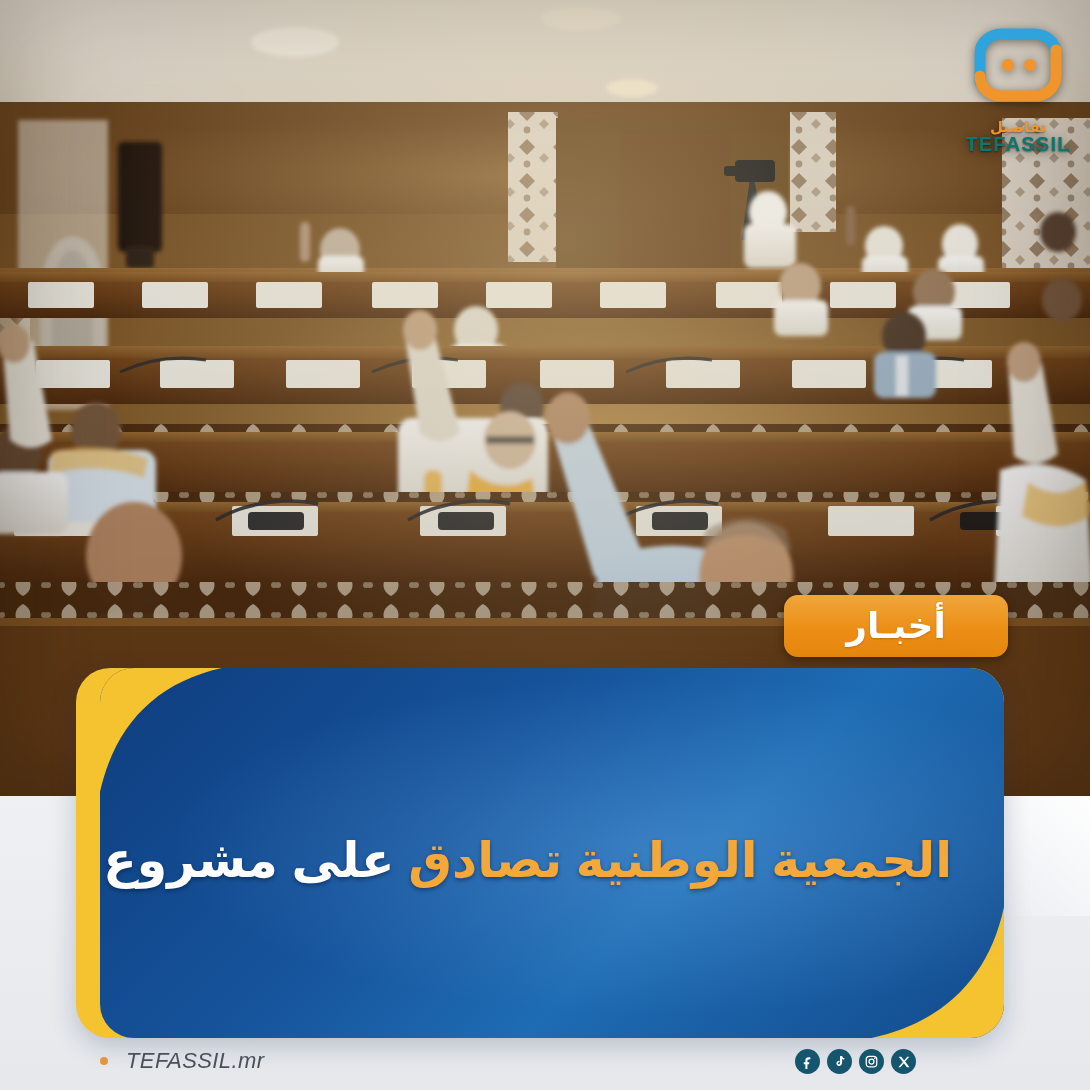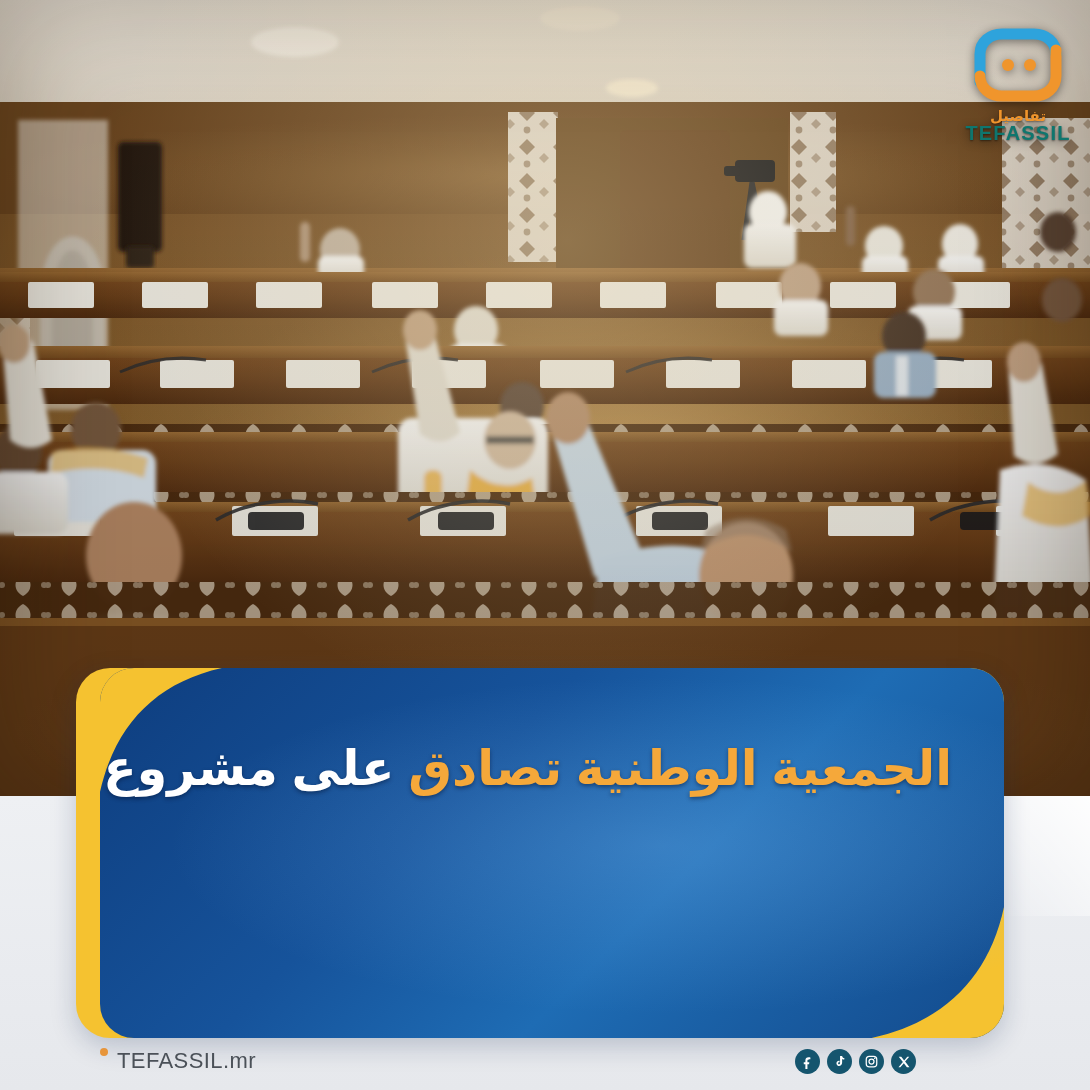--- a/index.html
+++ b/index.html
@@ -47,21 +47,21 @@
   
   .logo{
     position:absolute;right:18px;top:24px;width:108px;height:122px;
     text-align:center;
     filter:drop-shadow(0 2px 5px rgba(0,0,0,.45));
   }
   .logo-mark{position:relative;width:108px;height:80px;}
   .logo-mark svg{display:block;}
   .logo-ar{
     font-size:15px;font-weight:700;color:#f0952c;letter-spacing:.5px;
-    line-height:1.05;margin-top:4px;text-shadow:0 1px 2px rgba(0,0,0,.4);
+    line-height:1.05;margin-top:15px;text-shadow:0 1px 2px rgba(0,0,0,.4);
   }
   .logo-latin{
     font-size:20px;font-weight:700;color:#0f766e;letter-spacing:1.2px;
     line-height:1;margin-top:-1px;text-shadow:0 1px 2px rgba(0,0,0,.45);
   }
 
   
   .badge{
     position:absolute;right:82px;top:595px;
     min-width:180px;height:62px;
@@ -104,43 +104,43 @@
     clip-path: path("M160,160 L160,0 C150,92 96,148 0,160 Z");
   }
   .panel-sheen{
     position:absolute;inset:0;
     background:radial-gradient(ellipse at 62% 48%, rgba(130,190,245,.28), rgba(0,0,0,0) 62%);
     pointer-events:none;
   }
 
   .headline{
     position:absolute;inset:0;
-    display:flex;flex-direction:column;justify-content:flex-start;
+    display:flex;flex-direction:column;justify-content:center;
     padding:72px 52px 56px 52px;
     box-sizing:border-box;
   }
   .hl-line{
     direction:rtl;text-align:right;
     font-size:49px;font-weight:700;line-height:1.18;
     color:#ffffff;
     text-shadow:0 2px 4px rgba(0,15,45,.45);
     white-space:nowrap;
   }
   .hl-line.l2{ text-align:right; }
   .hl-or{ color:#f5a83a; }
   .hl-wh{ color:#ffffff; }
 
   
   .footer{
     position:absolute;left:0;bottom:0;width:1090px;height:58px;
   }
   .site{
     position:absolute;left:100px;bottom:16px;
-    direction:ltr;display:flex;gap:9px;
-    font-size:22px;color:#4b5158;letter-spacing:.4px;
+    direction:ltr;display:flex;align-items:center;gap:18px;
+    font-size:22px;color:#4b5158;letter-spacing:.4px;font-style:italic;
   }
   .site .dot{
     width:8px;height:8px;border-radius:50%;background:#e7953a;display:inline-block;
   }
   .socials{
     position:absolute;right:174px;bottom:16px;
     display:flex;align-items:center;gap:7px;direction:ltr;
   }
   .soc{
     width:25px;height:25px;border-radius:50%;
@@ -399,20 +399,23 @@
         <path d="M16 58 L16 30 C16 18 26 10 38 10 L70 10 C82 10 92 18 92 30" stroke="#2ea3dc" stroke-width="11" stroke-linecap="round" fill="none"></path>
         <path d="M92 26 L92 52 C92 64 82 72 70 72 L38 72 C26 72 16 64 16 52" stroke="#f0952c" stroke-width="11" stroke-linecap="round" fill="none"></path>
         <circle cx="44" cy="41" r="6" fill="#f0952c"></circle>
         <circle cx="66" cy="41" r="6" fill="#f0952c"></circle>
       </svg>
     </div>
     <div class="logo-ar">تفاصيل</div>
     <div class="logo-latin">TEFASSIL</div>
   </div>
 
+  <div class="badge">
+    <span>أخبـار</span>
+  </div>
 
   <div class="panel-wrap">
     <div class="panel-yellow"></div>
     <div class="panel-blue">
       <div class="curve-tl"></div>
       <div class="curve-br"></div>
       <div class="panel-sheen"></div>
     </div>
 
     <div class="headline">

